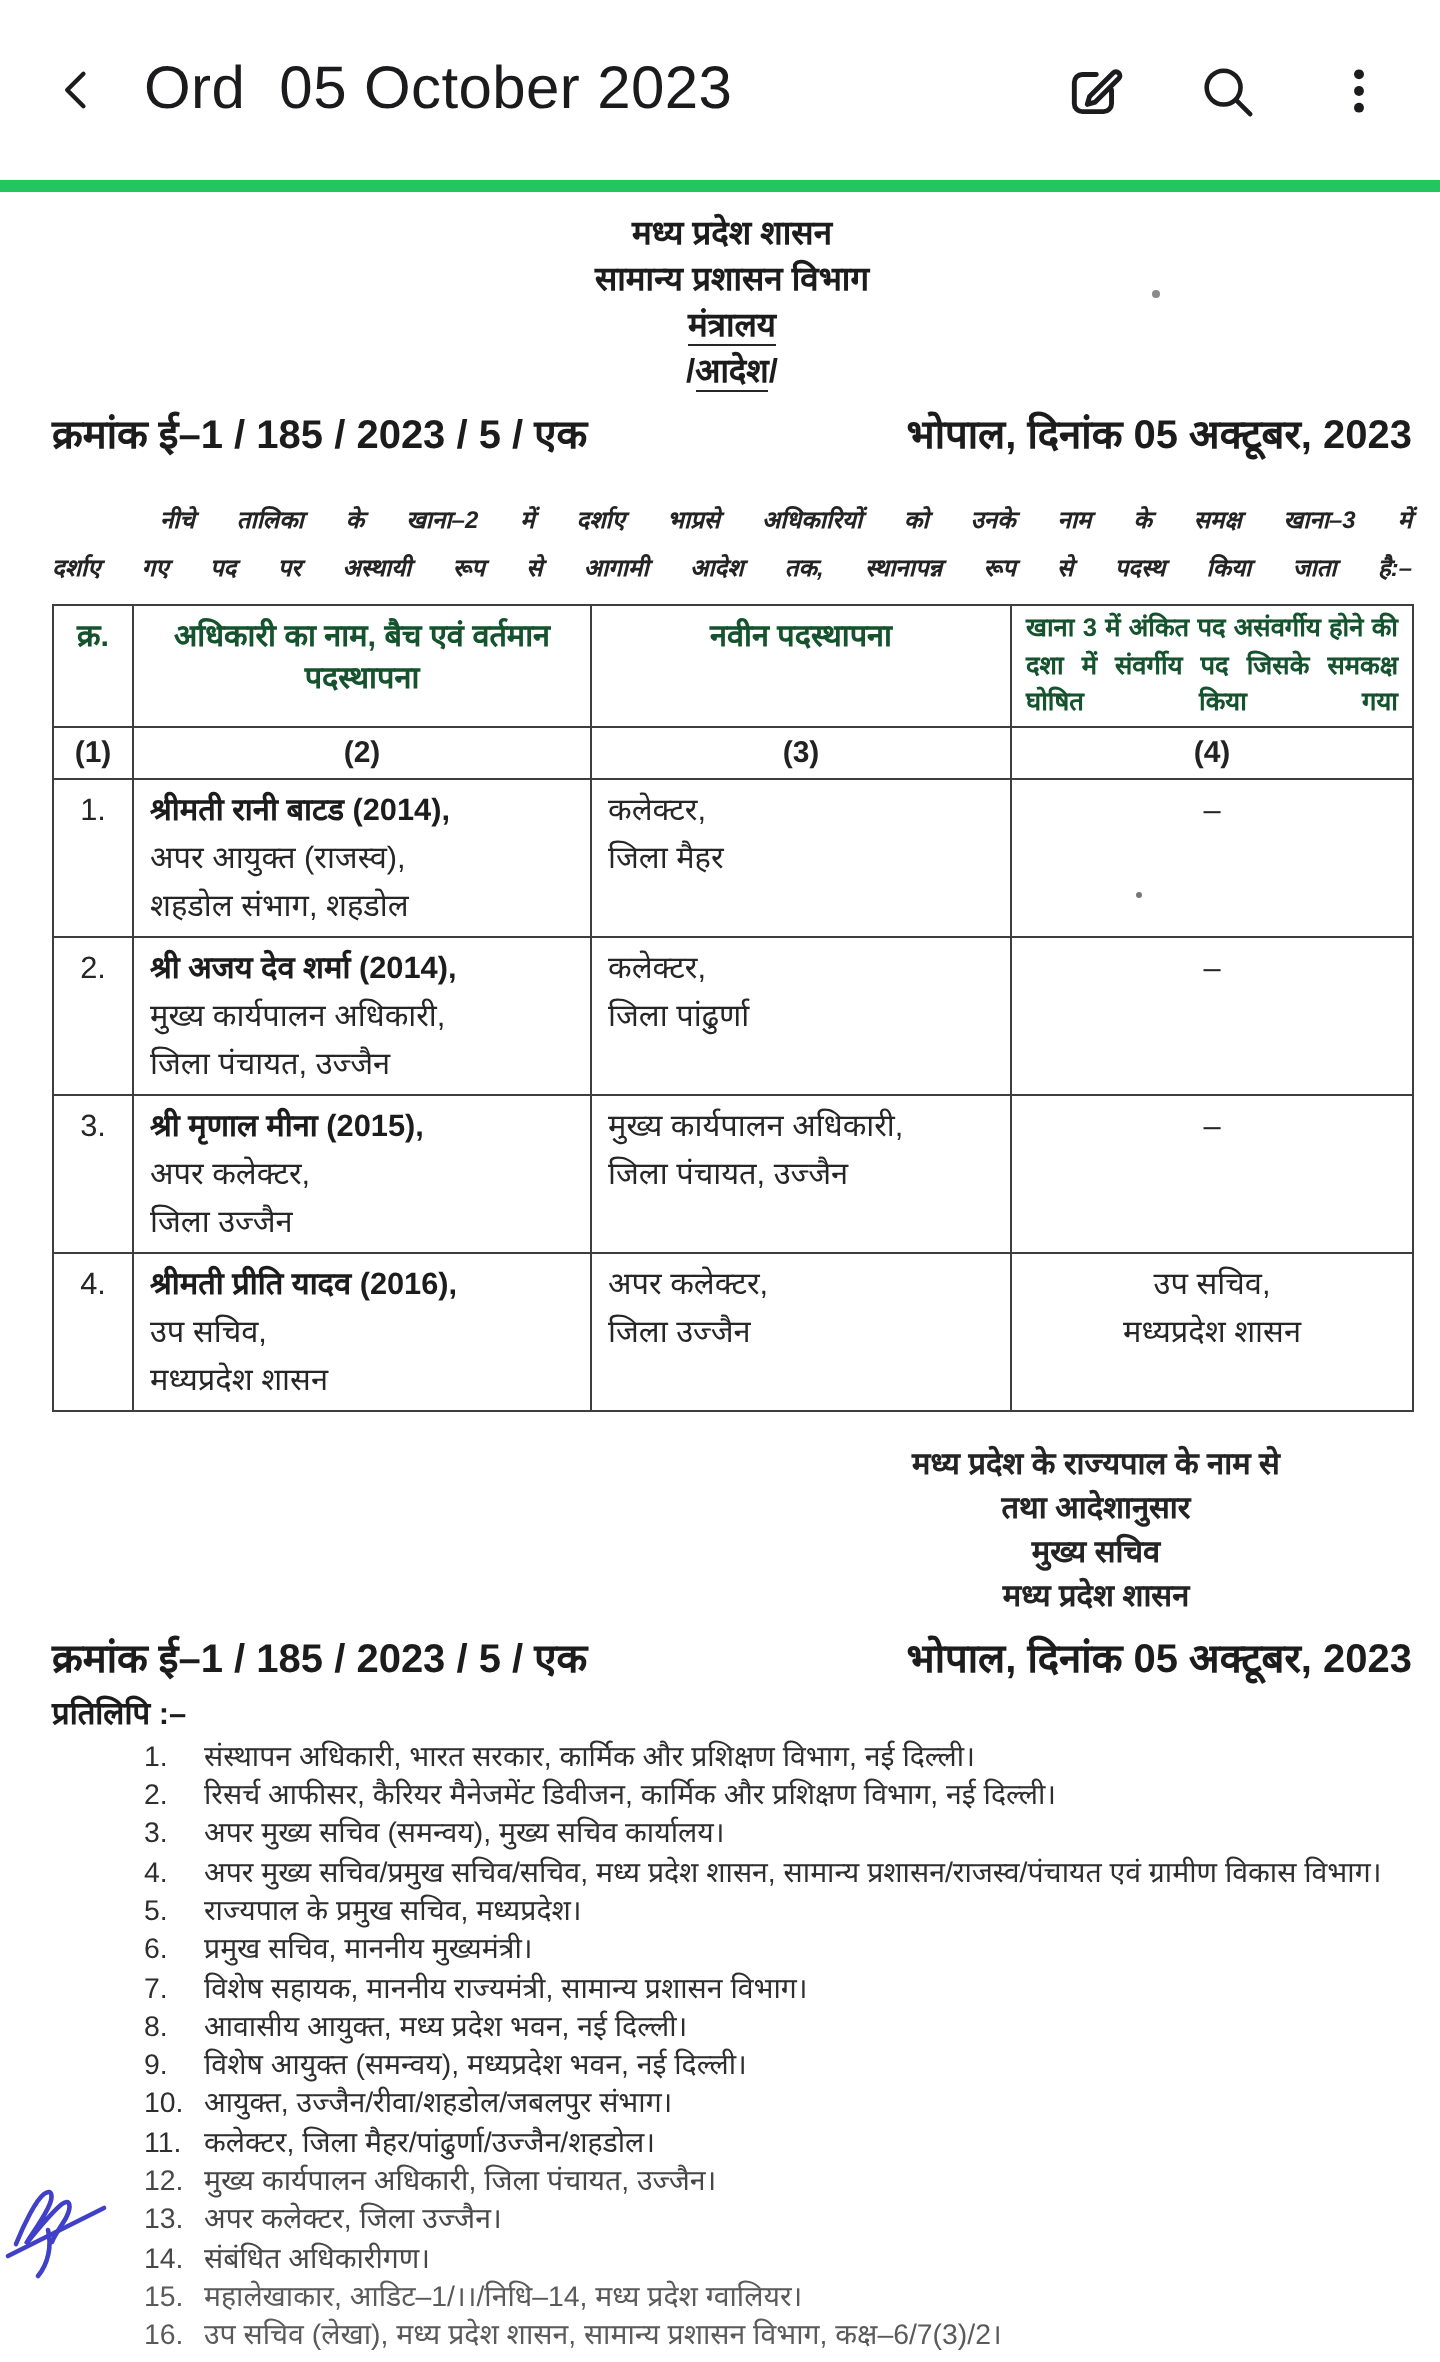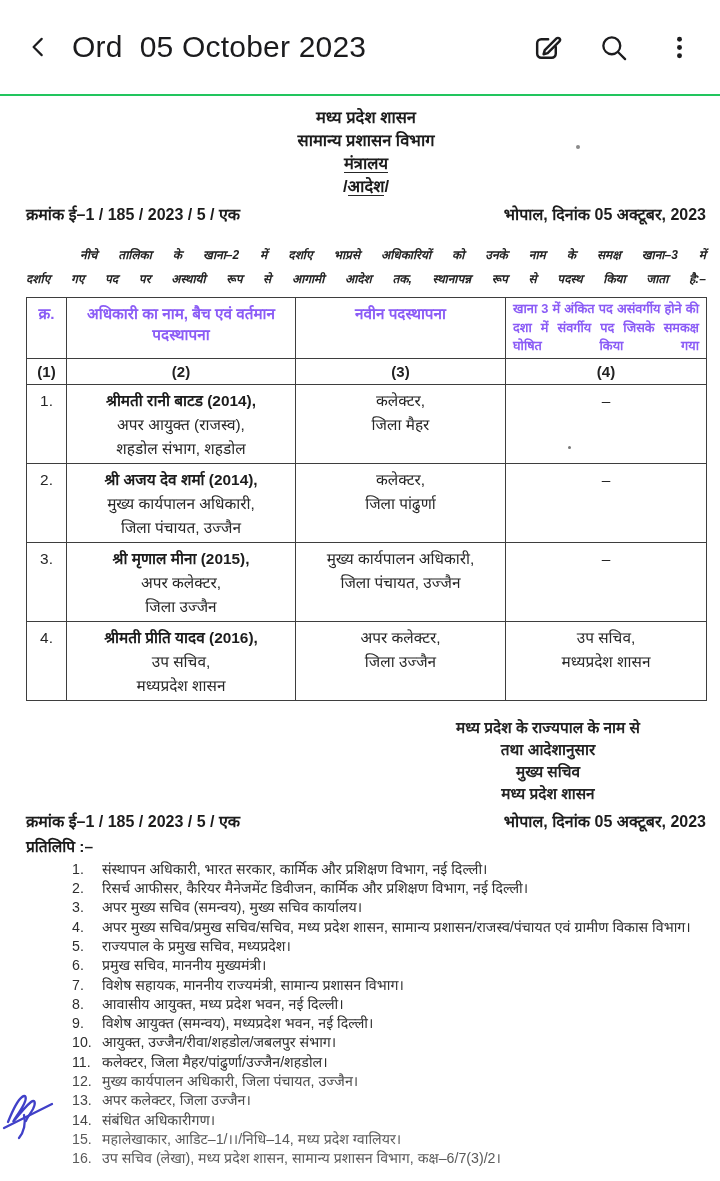--- a/index.html
+++ b/index.html
@@ -1,52 +1,52 @@
 <!DOCTYPE html>
 <html><head>
 <meta charset="utf-8">
 <style>
   html,body{margin:0;padding:0;background:#e9e9e9;}
   .screen{width:720px;height:1181px;background:#ffffff;position:relative;overflow:hidden;
           font-family:"Liberation Sans","DejaVu Sans",sans-serif;color:#1f1f1f;}
 
   
   .appbar{height:96px;display:flex;align-items:center;padding:0 20px 0 18px;
-          background:#fff;border-bottom:2px solid #22c55e;box-sizing:border-box;}
+          background:#fff;border-bottom:6px solid #22c55e;box-sizing:border-box;}
   .iconbtn{display:flex;align-items:center;justify-content:center;width:42px;height:42px;
            flex:none;cursor:pointer;background:none;border:none;padding:0;}
   .title{font-size:30px;font-weight:500;color:#1b1b1d;margin-left:12px;flex:1;
          white-space:pre;overflow:hidden;letter-spacing:.2px;}
   .actions{display:flex;align-items:center;gap:24px;}
 
   
   .doc{position:relative;padding:10px 14px 0 26px;box-sizing:border-box;}
   .lh{text-align:center;font-weight:700;font-size:16.5px;line-height:23px;color:#1c1c1c;}
   .u{border-bottom:1.8px solid #262626;}
   .refrow{display:flex;justify-content:space-between;align-items:baseline;
-          font-weight:700;font-size:16px;margin-top:5px;color:#1c1c1c;}
+          font-weight:700;font-size:20px;margin-top:5px;color:#1c1c1c;}
   .para{margin-top:18px;font-size:12px;font-weight:600;line-height:24px;color:#242424;font-style:italic;}
   .para .pl{display:block;text-align:justify;text-align-last:justify;}
   .para .l1{text-indent:54px;}
 
   
   table.ttable{border-collapse:collapse;table-layout:fixed;width:680px;margin-top:6px;}
   .ttable col.c1{width:40px;} .ttable col.c2{width:229px;}
   .ttable col.c3{width:210px;} .ttable col.c4{width:201px;}
   .ttable th,.ttable td{border:1.4px solid #3e3e3e;box-sizing:border-box;}
   .ttable th{font-size:15.3px;line-height:21px;font-weight:700;text-align:center;
-             vertical-align:top;padding:5px 4px 3px;color:#8b5cf6;}
+             vertical-align:top;padding:5px 4px 3px;color:#14532d;}
   .ttable th.h4{font-size:12.8px;line-height:18.6px;text-align:justify;
                 text-align-last:justify;padding:2px 7px;}
   .numrow td{text-align:center;font-weight:700;font-size:15px;height:26px;padding:1px;color:#222;}
   .brow td{vertical-align:top;padding:4px 8px 2px;font-size:15.4px;line-height:24px;color:#262626;}
   .brow td.sn{text-align:center;padding-left:2px;padding-right:2px;}
   .brow td.eq{text-align:center;}
   .bname{font-weight:700;color:#1c1c1c;}
-  .cline{display:block;text-align:center;}
+  .cline{display:block;}
 
   
   .sig{width:300px;margin:16px 8px 0 auto;text-align:center;font-size:15.4px;
        font-weight:600;line-height:22px;color:#242424;}
   .sig .signame{font-weight:700;margin-top:4px;color:#1b1b1b;}
   .copy{font-weight:700;font-size:15.5px;margin-top:3px;color:#1c1c1c;}
   .list{margin-top:3px;padding-left:46px;font-size:14.2px;line-height:19.3px;color:#2e2e2e;}
   .item{display:flex;}
   .item .n{width:30px;flex:none;}
   .item .t{flex:1;padding-right:4px;}

